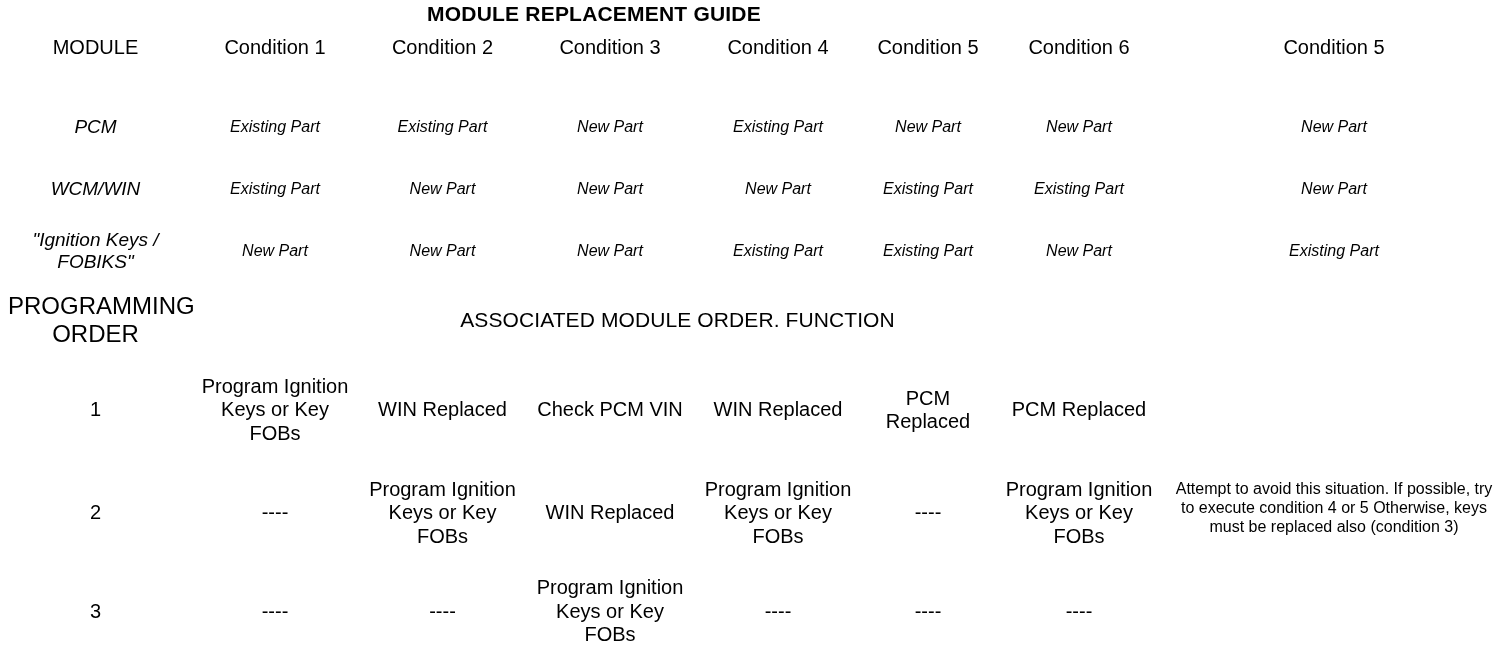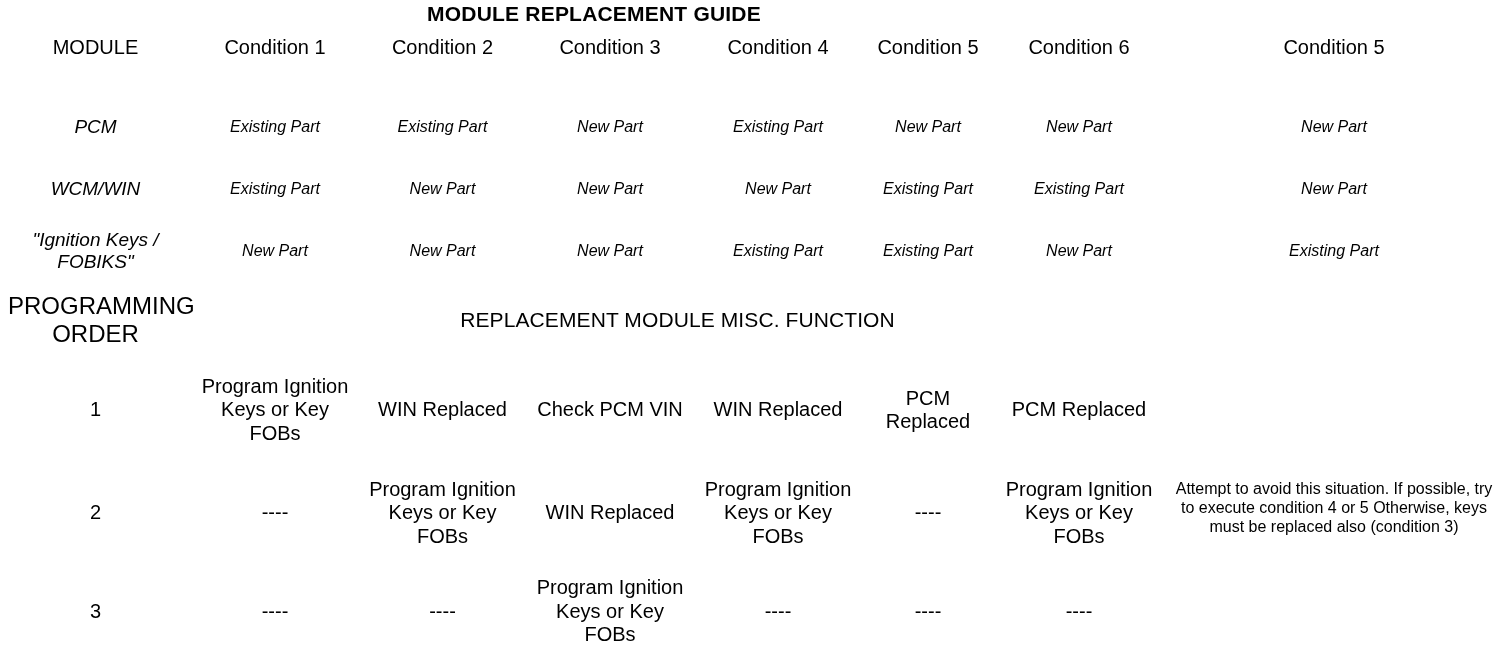--- a/index.html
+++ b/index.html
@@ -178,21 +178,21 @@
         <td class="cell-part">New Part</td>
         <td class="cell-part">New Part</td>
         <td class="cell-part">Existing Part</td>
         <td class="cell-part">Existing Part</td>
         <td class="cell-part">New Part</td>
         <td class="cell-part">Existing Part</td>
       </tr>
 
       <tr class="row-section">
         <td class="prog-order">PROGRAMMING ORDER</td>
-        <td class="assoc-fn" colspan="6">REPLACEMENT MODULE MISC. FUNCTION</td>
+        <td class="assoc-fn" colspan="6">ASSOCIATED MODULE ORDER. FUNCTION</td>
         <td></td>
       </tr>
 
       <tr class="row-prog-1">
         <td class="cell-order">1</td>
         <td class="cell-step">Program Ignition Keys or Key FOBs</td>
         <td class="cell-step">WIN Replaced</td>
         <td class="cell-step">Check PCM VIN</td>
         <td class="cell-step">WIN Replaced</td>
         <td class="cell-step">PCM Replaced</td>

